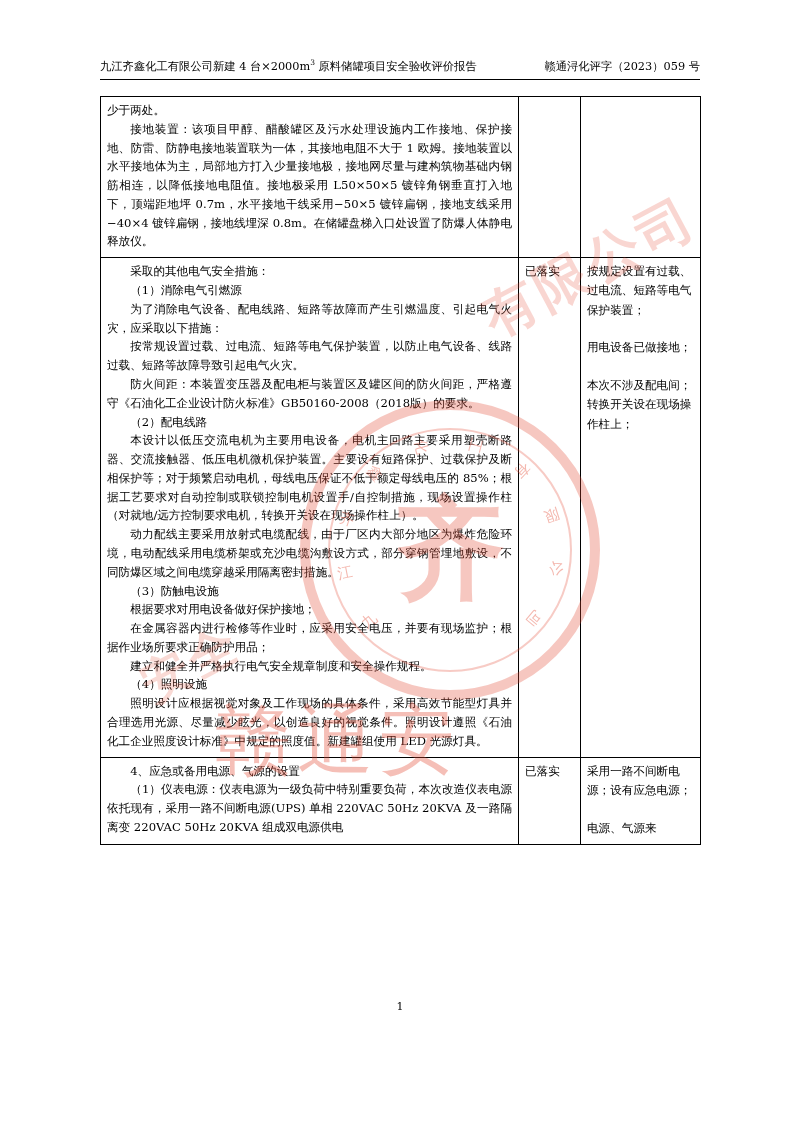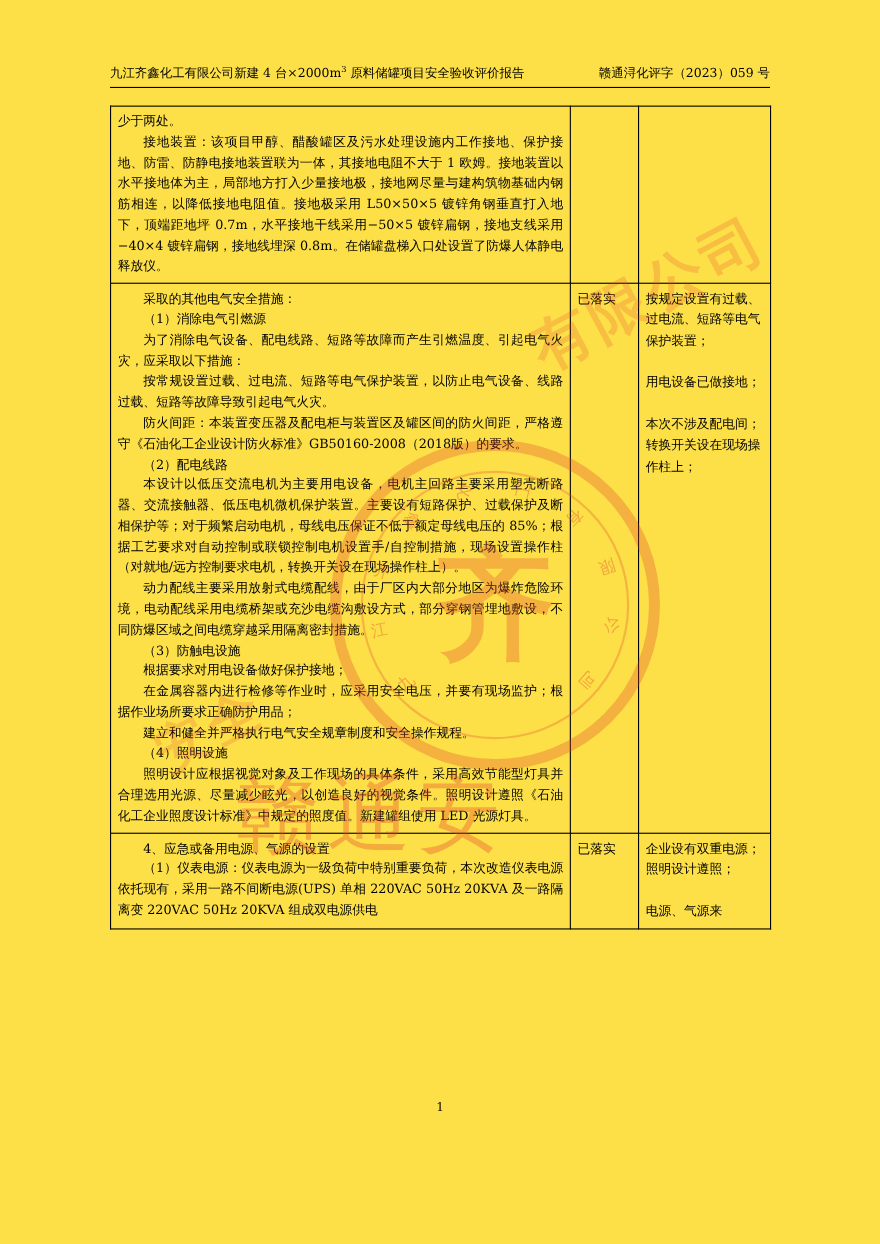--- a/index.html
+++ b/index.html
@@ -7,21 +7,21 @@
     padding: 0;
     background: #b9b9b9;
   }
   body {
     font-family: "DejaVu Sans", "Liberation Sans", sans-serif;
   }
   .page {
     position: relative;
     width: 800px;
     height: 1131px;
-    background: #fde047;
+    background: #ffffff;
     margin: 0 auto;
     overflow: hidden;
   }
 
   
   .header {
     position: absolute;
     left: 100px;
     top: 58px;
     width: 600px;
@@ -275,21 +275,21 @@
           <div id="r3main">
               <p class="ln ind">4、应急或备用电源、气源的设置</p>
               <p class="ln ind">（1）仪表电源：仪表电源为一级负荷中特别重要负荷，本次改造仪表电源依托现有，采用一路不间断电源(UPS) 单相 220VAC 50Hz 20KVA 及一路隔离变 220VAC 50Hz 20KVA 组成双电源供电</p>
             </div>
         </td>
         <td class="col-mid cell-center">
           <span>已落实</span>
         </td>
         <td class="col-right cell-right-notes">
           <div class="notes-block" id="r3notes">
-              <p>企业设有双重电源；照明设计遵照；</p>
+              <p>采用一路不间断电源；设有应急电源；</p>
               <p class="spacer-lines">&nbsp;</p>
               <p>电源、气源来</p>
             </div>
         </td>
       </tr>
     </tbody>
   </table>
 
   <div class="footer">
     <span>1</span>

